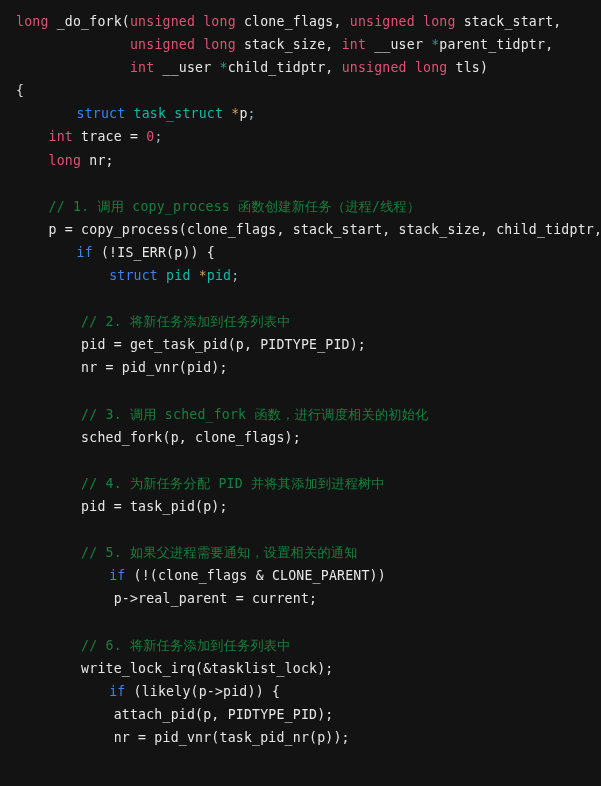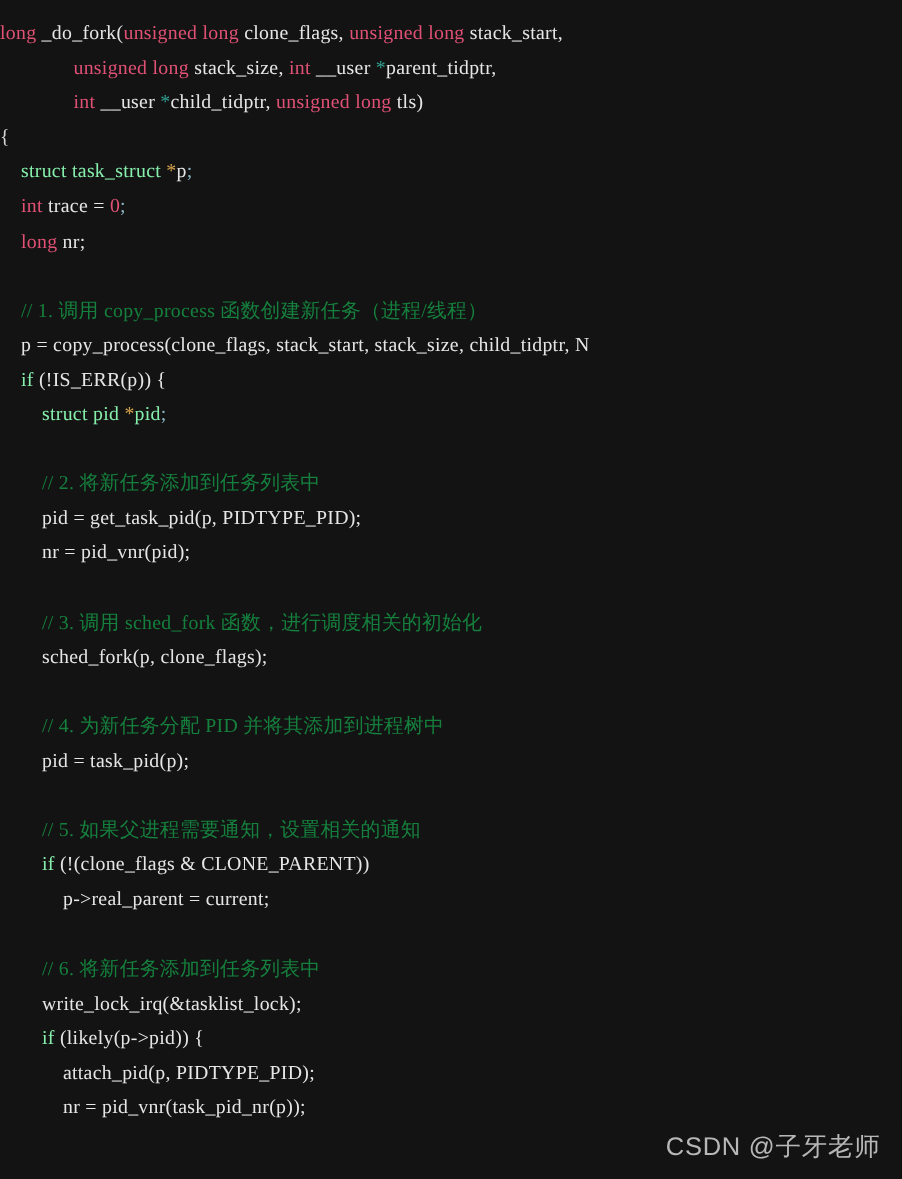--- a/index.html
+++ b/index.html
@@ -23,29 +23,28 @@
     padding: 10px 0 0 0;
     box-sizing: border-box;
     font-size: 13.2px;
     line-height: 23.1px;
     white-space: pre;
     letter-spacing: 0.2px;
   }
   .ln {
     display: block;
     height: 23.1px;
-    padding-left: 0;
+    padding-left: 16px;
     white-space: pre;
     overflow: hidden;
-    font-family: Liberation Serif, serif;
   }
   
   .kw   { color: #e05175; }          
-  .kw2  { color: #86efac; }          
-  .typ  { color: #86efac; }          
+  .kw2  { color: #3b82f6; margin-left: 28px; }          
+  .typ  { color: #14b8a6; }          
   .num  { color: #e05175; }          
   .cmt  { color: #15803d; }          
   .pln  { color: #e6e6e6; }          
   .pnc  { color: #d6d6d6; }          
   .star { color: #d3a04a; }          
   .star2{ color: #2f9e8f; }          
   .semi { color: #8fb8c8; }
 
   #watermark {
     position: absolute;
@@ -60,15 +59,14 @@
     user-select: none;
   }
 </style>
 </head>
 <body>
 
 <div id="screen">
 
   <div id="code" style="background: rgb(19, 19, 19);"><span class="ln"><span class="kw">long</span><span class="pln"> _do_fork(</span><span class="kw">unsigned long</span><span class="pln"> clone_flags, </span><span class="kw">unsigned long</span><span class="pln"> stack_start,</span></span><span class="ln"><span class="pln">              </span><span class="kw">unsigned long</span><span class="pln"> stack_size, </span><span class="kw">int</span><span class="pln"> __user </span><span class="star2">*</span><span class="pln">parent_tidptr,</span></span><span class="ln"><span class="pln">              </span><span class="kw">int</span><span class="pln"> __user </span><span class="star2">*</span><span class="pln">child_tidptr, </span><span class="kw">unsigned long</span><span class="pln"> tls)</span></span><span class="ln"><span class="pnc">{</span></span><span class="ln"><span class="pln">    </span><span class="kw2">struct</span><span class="pln"> </span><span class="typ">task_struct</span><span class="pln"> </span><span class="star">*</span><span class="pln">p</span><span class="semi">;</span></span><span class="ln"><span class="pln">    </span><span class="kw">int</span><span class="pln"> trace = </span><span class="num">0</span><span class="semi">;</span></span><span class="ln"><span class="pln">    </span><span class="kw">long</span><span class="pln"> nr;</span></span><span class="ln">&nbsp;</span><span class="ln"><span class="cmt">    // 1. 调用 copy_process 函数创建新任务（进程/线程）</span></span><span class="ln"><span class="pln">    p = copy_process(clone_flags, stack_start, stack_size, child_tidptr, N</span></span><span class="ln"><span class="pln">    </span><span class="kw2">if</span><span class="pln"> (!IS_ERR(p)) {</span></span><span class="ln"><span class="pln">        </span><span class="kw2">struct</span><span class="pln"> </span><span class="typ">pid</span><span class="pln"> </span><span class="star">*</span><span class="typ">pid</span><span class="semi">;</span></span><span class="ln">&nbsp;</span><span class="ln"><span class="cmt">        // 2. 将新任务添加到任务列表中</span></span><span class="ln"><span class="pln">        pid = get_task_pid(p, PIDTYPE_PID);</span></span><span class="ln"><span class="pln">        nr = pid_vnr(pid);</span></span><span class="ln">&nbsp;</span><span class="ln"><span class="cmt">        // 3. 调用 sched_fork 函数，进行调度相关的初始化</span></span><span class="ln"><span class="pln">        sched_fork(p, clone_flags);</span></span><span class="ln">&nbsp;</span><span class="ln"><span class="cmt">        // 4. 为新任务分配 PID 并将其添加到进程树中</span></span><span class="ln"><span class="pln">        pid = task_pid(p);</span></span><span class="ln">&nbsp;</span><span class="ln"><span class="cmt">        // 5. 如果父进程需要通知，设置相关的通知</span></span><span class="ln"><span class="pln">        </span><span class="kw2">if</span><span class="pln"> (!(clone_flags &amp; CLONE_PARENT))</span></span><span class="ln"><span class="pln">            p-&gt;real_parent = current;</span></span><span class="ln">&nbsp;</span><span class="ln"><span class="cmt">        // 6. 将新任务添加到任务列表中</span></span><span class="ln"><span class="pln">        write_lock_irq(&amp;tasklist_lock);</span></span><span class="ln"><span class="pln">        </span><span class="kw2">if</span><span class="pln"> (likely(p-&gt;pid)) {</span></span><span class="ln"><span class="pln">            attach_pid(p, PIDTYPE_PID);</span></span><span class="ln"><span class="pln">            nr = pid_vnr(task_pid_nr(p));</span></span></div>
 
-  <div id="watermark">CSDN @子牙老师</div>
 
 </div>
 
 </body></html>

